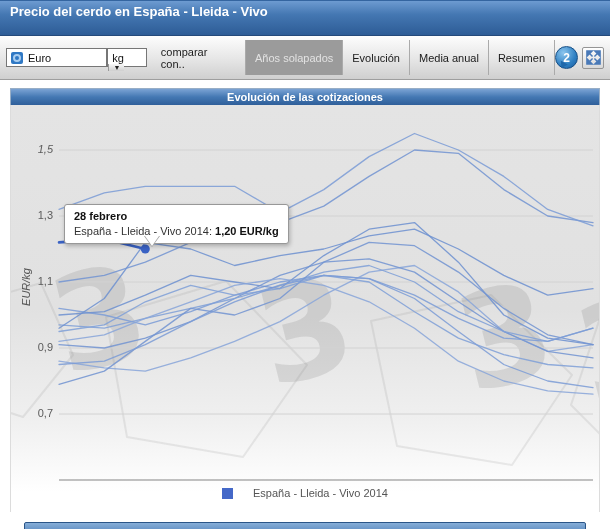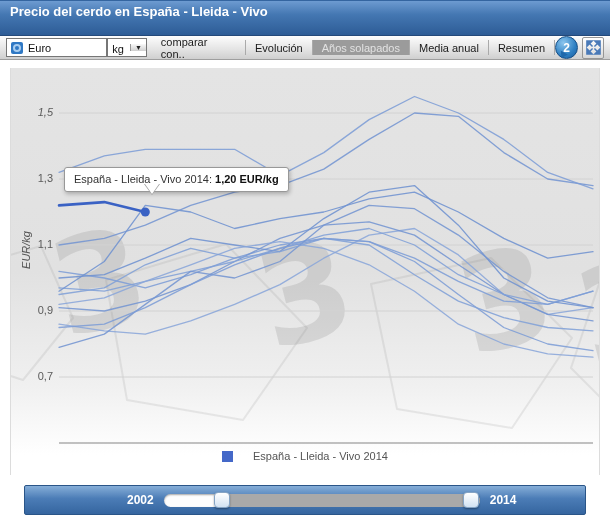--- a/index.html
+++ b/index.html
@@ -9,31 +9,31 @@
   .titlebar {
     height:36px; padding-left:10px;
     background:linear-gradient(180deg,#6d9bd1 0%,#4477b2 40%,#2d5c96 100%);
     border-top:1px solid #3465a0; border-bottom:1px solid #24497a;
     color:#fff; font-size:13px; font-weight:bold; line-height:22px;
     white-space:nowrap;
   }
 
   
   .toolbar {
-    height:24px; background:linear-gradient(180deg,#fdfdfd 0%,#e3e3e3 60%,#cfcfcf 100%);
+    height:44px; background:linear-gradient(180deg,#fdfdfd 0%,#e3e3e3 60%,#cfcfcf 100%);
     border-bottom:1px solid #9e9e9e;
     display:flex; align-items:center; padding:4px 6px; position:relative;
   }
   .currency-box {
     display:flex; align-items:center; gap:5px; width:122px; height:19px;
     border:1px solid #767676; background:#fff; padding:0 4px; font-size:11px; color:#111;
   }
   .euro-icon { width:12px; height:12px; background:#2f78c4; border-radius:2px; position:relative; flex:0 0 auto; }
   .euro-icon::after { content:''; position:absolute; inset:2px; border:2px solid #a8cdf0; border-radius:50%; }
-  .kg-select { display:flex; width:48px; height:19px; border:1px solid #767676; background:#fff; font-size:11px; margin-left:0; align-items:center; color:#111; }
+  .kg-select { display:flex; width:48px; height:19px; border:1px solid #767676; background:#fff; font-size:11px; margin-left:0; align-items:flex-start; color:#111;flex-direction:column; }
   .kg-label { flex:1; padding:3px 0 0 4px; }
   .kg-arrow { width:16px; background:linear-gradient(#f8f8f8,#cfcfcf); border-left:1px solid #999; display:flex; align-items:center; justify-content:center; font-size:7px; color:#222; }
   .compare-label { font-size:11px; color:#1a1a1a; margin-left:14px; width:86px; }
 
   .tabs { display:flex; align-self:stretch; margin-left:14px; border-left:1px solid #aaa; }
   .tab { padding:0 9px; font-size:11px; color:#1a1a1a; display:flex; align-items:center; border-right:1px solid #aaa; cursor:default; white-space:nowrap; }
   .tab.active { background:#9b9b9b; color:#e2e2e2; }
 
   .toolbar-right { margin-left:auto; display:flex; align-items:center; gap:4px; }
   .bubble {
@@ -117,22 +117,22 @@
     <span class="euro-icon"></span>
     <span>Euro</span>
   </div>
   <div class="kg-select">
     <span class="kg-label">kg</span>
     <span class="kg-arrow">▼</span>
   </div>
   <div class="compare-label">comparar con..</div>
 
   <div class="tabs">
+    <div class="tab active">Años solapados</div>
     <div class="tab">Evolución</div>
-    <div class="tab active">Años solapados</div>
     <div class="tab">Media anual</div>
     <div class="tab">Resumen</div>
   </div>
 
   <div class="toolbar-right">
     <div class="bubble">
       <span>2</span>
     </div>
     <div class="expand-btn">
       <svg width="15" height="15" viewBox="0 0 16 16">
@@ -147,20 +147,21 @@
             <line x1="13" y1="13" x2="9" y2="9"></line>
         </g>
       </svg>
     </div>
   </div>
 </div>
 
 <div class="gap-strip"></div>
 
 <div class="panel">
+  <div class="panel-header">Evolución de las cotizaciones</div>
 
   <div class="chart-body">
 
     <div class="wm-layer">
       <svg width="590" height="407" style="position:absolute;inset:0">
         <g fill="none" stroke="rgba(140,140,140,0.17)" stroke-width="2" stroke-linejoin="round">
           <polygon points="-45,200 30,178 62,250 12,312 -50,292"></polygon>
           <polygon points="95,212 215,176 296,260 232,352 116,332"></polygon>
           <polygon points="360,216 480,190 561,270 501,360 386,341"></polygon>
           <polygon points="590,210 640,200 650,280 600,340 560,300"></polygon>
@@ -196,20 +197,21 @@
       </svg>
 
     <span class="ytick" style="top:38px;font-style:italic;">1,5</span>
     <span class="ytick" style="top:104px;">1,3</span>
     <span class="ytick" style="top:170px;">1,1</span>
     <span class="ytick" style="top:236px;">0,9</span>
     <span class="ytick" style="top:302px;">0,7</span>
     <span class="yaxis-label">EUR/kg</span>
 
     <div class="tooltip">
+      <div class="tt-date">28 febrero</div>
       <div>
         <span>España - Lleida - Vivo 2014:</span>
         <span class="tt-val">1,20 EUR/kg</span>
       </div>
     </div>
 
     <div class="legend">
       <span class="legend-swatch"></span>
       <span>España - Lleida - Vivo 2014</span>
     </div>

